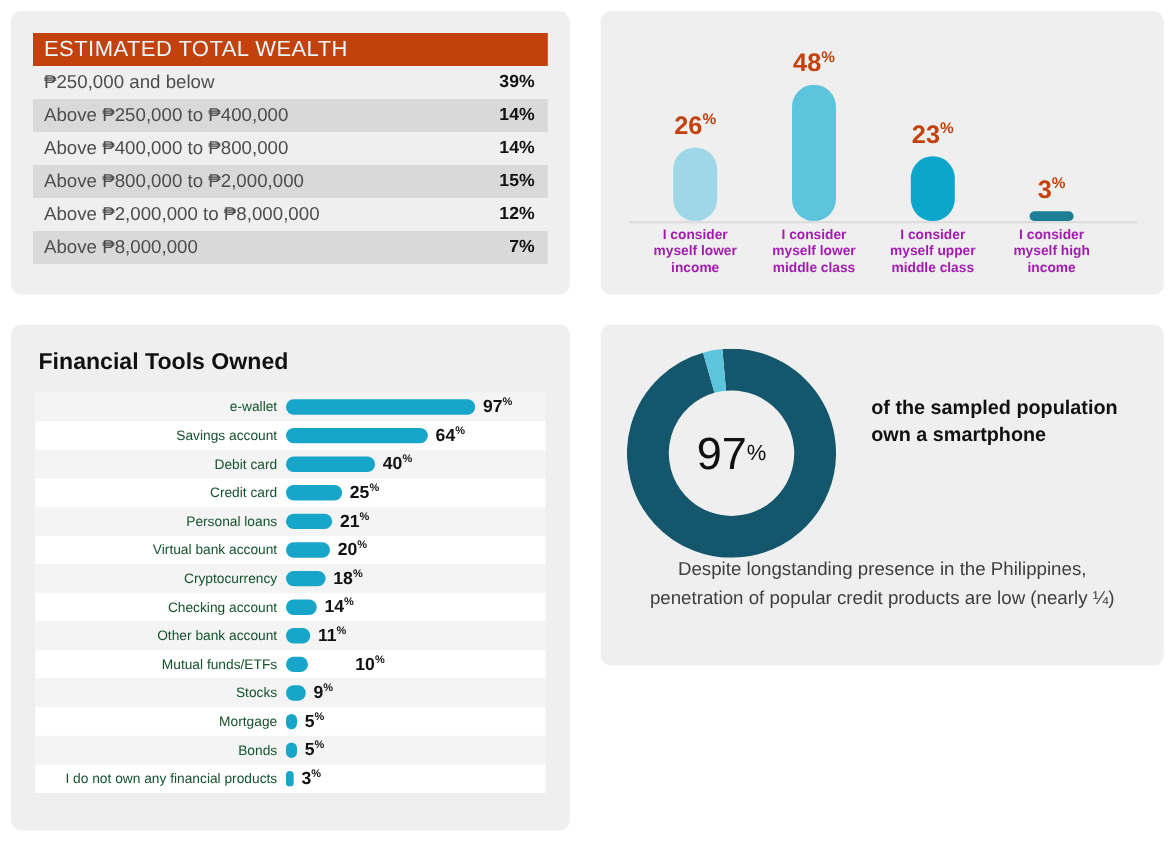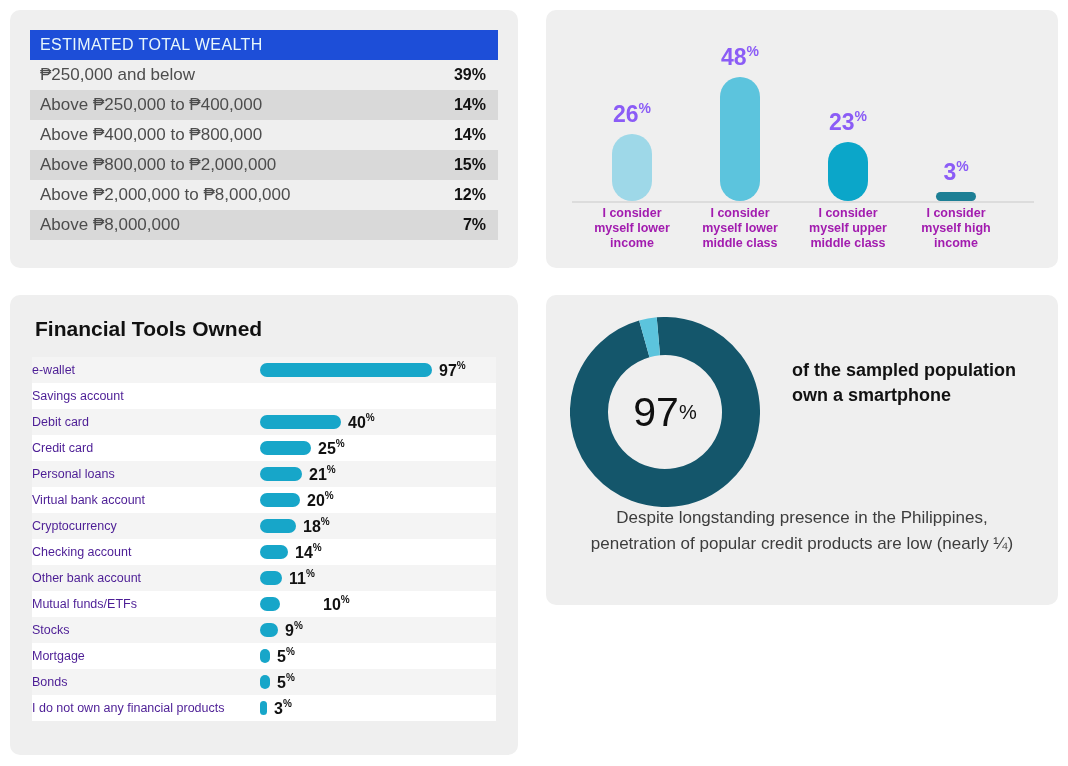--- a/index.html
+++ b/index.html
@@ -15,23 +15,23 @@
     position: absolute;
     background: #efefef;
     border-radius: 10px;
   }
 
   
   #panel-wealth { left: 10px; top: 10px; width: 508px; height: 258px; }
   .wealth-inner { position: absolute; left: 20px; top: 20px; width: 468px; }
   .wealth-header {
     height: 30px;
-    background: #1d4ed8;
+    background: #c2410c;
     color: #e8f7fb;
-    font-size: 16px;
+    font-size: 20px;
     letter-spacing: 0.4px;
     display: flex; align-items: center;
     padding-left: 10px;
   }
   .wealth-row {
     height: 30px;
     display: flex; align-items: center;
     padding: 0 12px 0 10px;
     font-size: 17px;
     color: #4d4d4d;
@@ -51,21 +51,21 @@
   }
   .class-col { position: absolute; width: 100px; top: 0; height: 258px; }
   .class-bar {
     position: absolute; bottom: 67px;
     left: 50%; transform: translateX(-50%);
     border-radius: 999px;
   }
   .class-pct {
     position: absolute;
     left: 50%; transform: translateX(-50%);
-    font-size: 23px; font-weight: bold; color: #8b5cf6;
+    font-size: 23px; font-weight: bold; color: #c2410c;
     white-space: nowrap;
   }
   .class-pct sup { font-size: 14px; vertical-align: super; font-weight: bold; }
   .class-label {
     position: absolute; top: 196px; left: 0; width: 100px;
     text-align: center;
     font-size: 12.5px; font-weight: bold; color: #a21caf;
     line-height: 15px;
   }
 
@@ -77,23 +77,23 @@
   }
   .tools-list { position: absolute; left: 22px; top: 62px; width: 464px; }
   .tools-row {
     position: relative;
     height: 26px;
     display: flex; align-items: center;
   }
   .tools-row.odd  { background: #f4f4f4; }
   .tools-row.even { background: #ffffff; }
   .tools-label {
-    width: 228px; 
-    padding-right: 20px;
-    font-size: 12.5px; color: #4c1d95;
+    width: 228px; text-align: right;
+    padding-right: 8px;
+    font-size: 12.5px; color: #14532d;
     white-space: nowrap;
   }
   .tools-barwrap { position: relative; flex: 1; height: 26px; }
   .tools-bar {
     position: absolute; left: 0; top: 50%;
     transform: translateY(-50%);
     height: 14px; background: #17a6c9;
     border-radius: 999px;
   }
   .tools-pct {
@@ -192,20 +192,24 @@
     <div class="tools-list" id="tools-list">
         <div class="tools-row odd">
           <div class="tools-label">e-wallet</div>
           <div class="tools-barwrap">
             <div class="tools-bar" style="width: 172px; background: rgb(23, 166, 201);"></div>
             <div class="tools-pct" style="left: 179px;"><span>97</span><sup>%</sup></div>
           </div>
         </div>
         <div class="tools-row even">
           <div class="tools-label">Savings account</div>
+          <div class="tools-barwrap">
+            <div class="tools-bar" style="width: 129px; background: rgb(23, 166, 201);"></div>
+            <div class="tools-pct" style="left: 136px;"><span>64</span><sup>%</sup></div>
+          </div>
         </div>
         <div class="tools-row odd">
           <div class="tools-label">Debit card</div>
           <div class="tools-barwrap">
             <div class="tools-bar" style="width: 81px; background: rgb(23, 166, 201);"></div>
             <div class="tools-pct" style="left: 88px;"><span>40</span><sup>%</sup></div>
           </div>
         </div>
         <div class="tools-row even">
           <div class="tools-label">Credit card</div>

